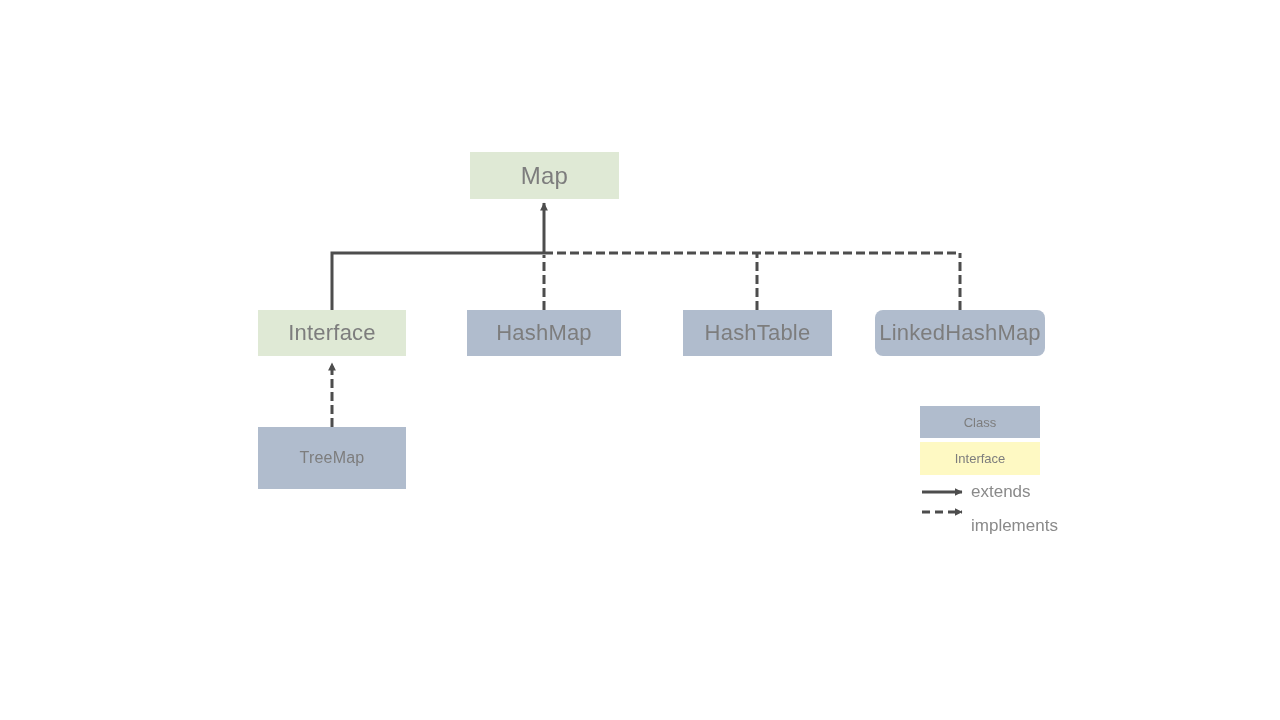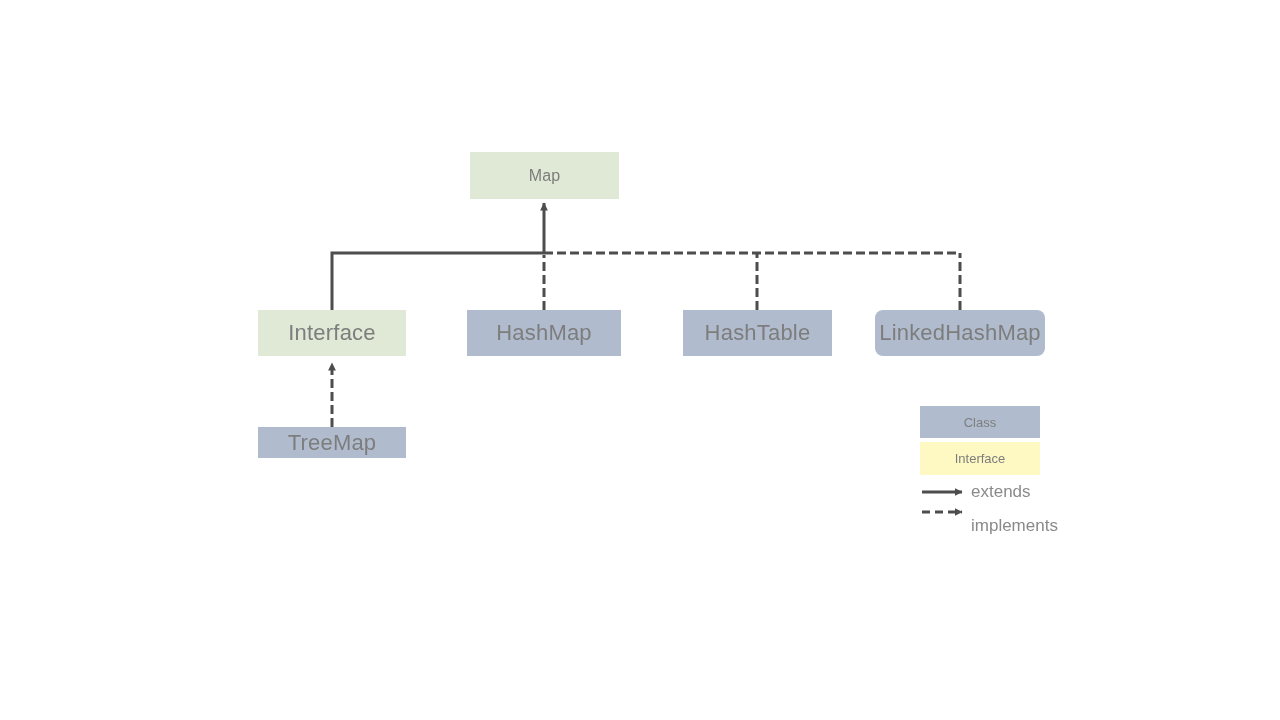--- a/index.html
+++ b/index.html
@@ -95,41 +95,41 @@
     </g>
 
     <g>
       <path d="M922,492 L962,492" fill="none" stroke="#4d4d4d" stroke-width="3" marker-end="url(#arrowSolid)"></path>
     </g>
     <g>
       <path d="M922,512 L962,512" fill="none" stroke="#4d4d4d" stroke-width="3" stroke-dasharray="8 5" marker-end="url(#arrowSolid2)"></path>
     </g>
   </svg>
 
-  <div class="node iface" style="left:470px;top:152px;width:149px;height:47px;font-size:16px;">
+  <div class="node iface" style="left:470px;top:152px;width:149px;height:47px;font-size:24px;">
     <span class="node-label">Map</span>
   </div>
 
   <div class="node iface" style="left:258px;top:310px;width:148px;height:46px;font-size:22px;">
     <span class="node-label">Interface</span>
   </div>
 
   <div class="node klass" style="left:683px;top:310px;width:149px;height:46px;font-size:22px;">
     <span class="node-label">HashTable</span>
   </div>
 
   <div class="node klass" style="left:467px;top:310px;width:154px;height:46px;font-size:22px;">
     <span class="node-label">HashMap</span>
   </div>
 
   <div class="node klass" style="left:875px;top:310px;width:170px;height:46px;font-size:22px;border-radius:8px;">
     <span class="node-label">LinkedHashMap</span>
   </div>
 
-  <div class="node klass" style="left:258px;top:427px;width:148px;height:31px;font-size:22px;">
+  <div class="node klass" style="left:258px;top:427px;width:148px;height:62px;font-size:16px;">
     <span class="node-label">TreeMap</span>
   </div>
 
   <div class="legend" style="left:0;top:0;width:1108px;height:720px;">
 
     <div class="legend-box klass" style="left:920px;top:406px;width:120px;height:32px;">
       <span>Class</span>
     </div>
 
     <div class="legend-box iface" style="left:920px;top:442px;width:120px;height:33px;">

